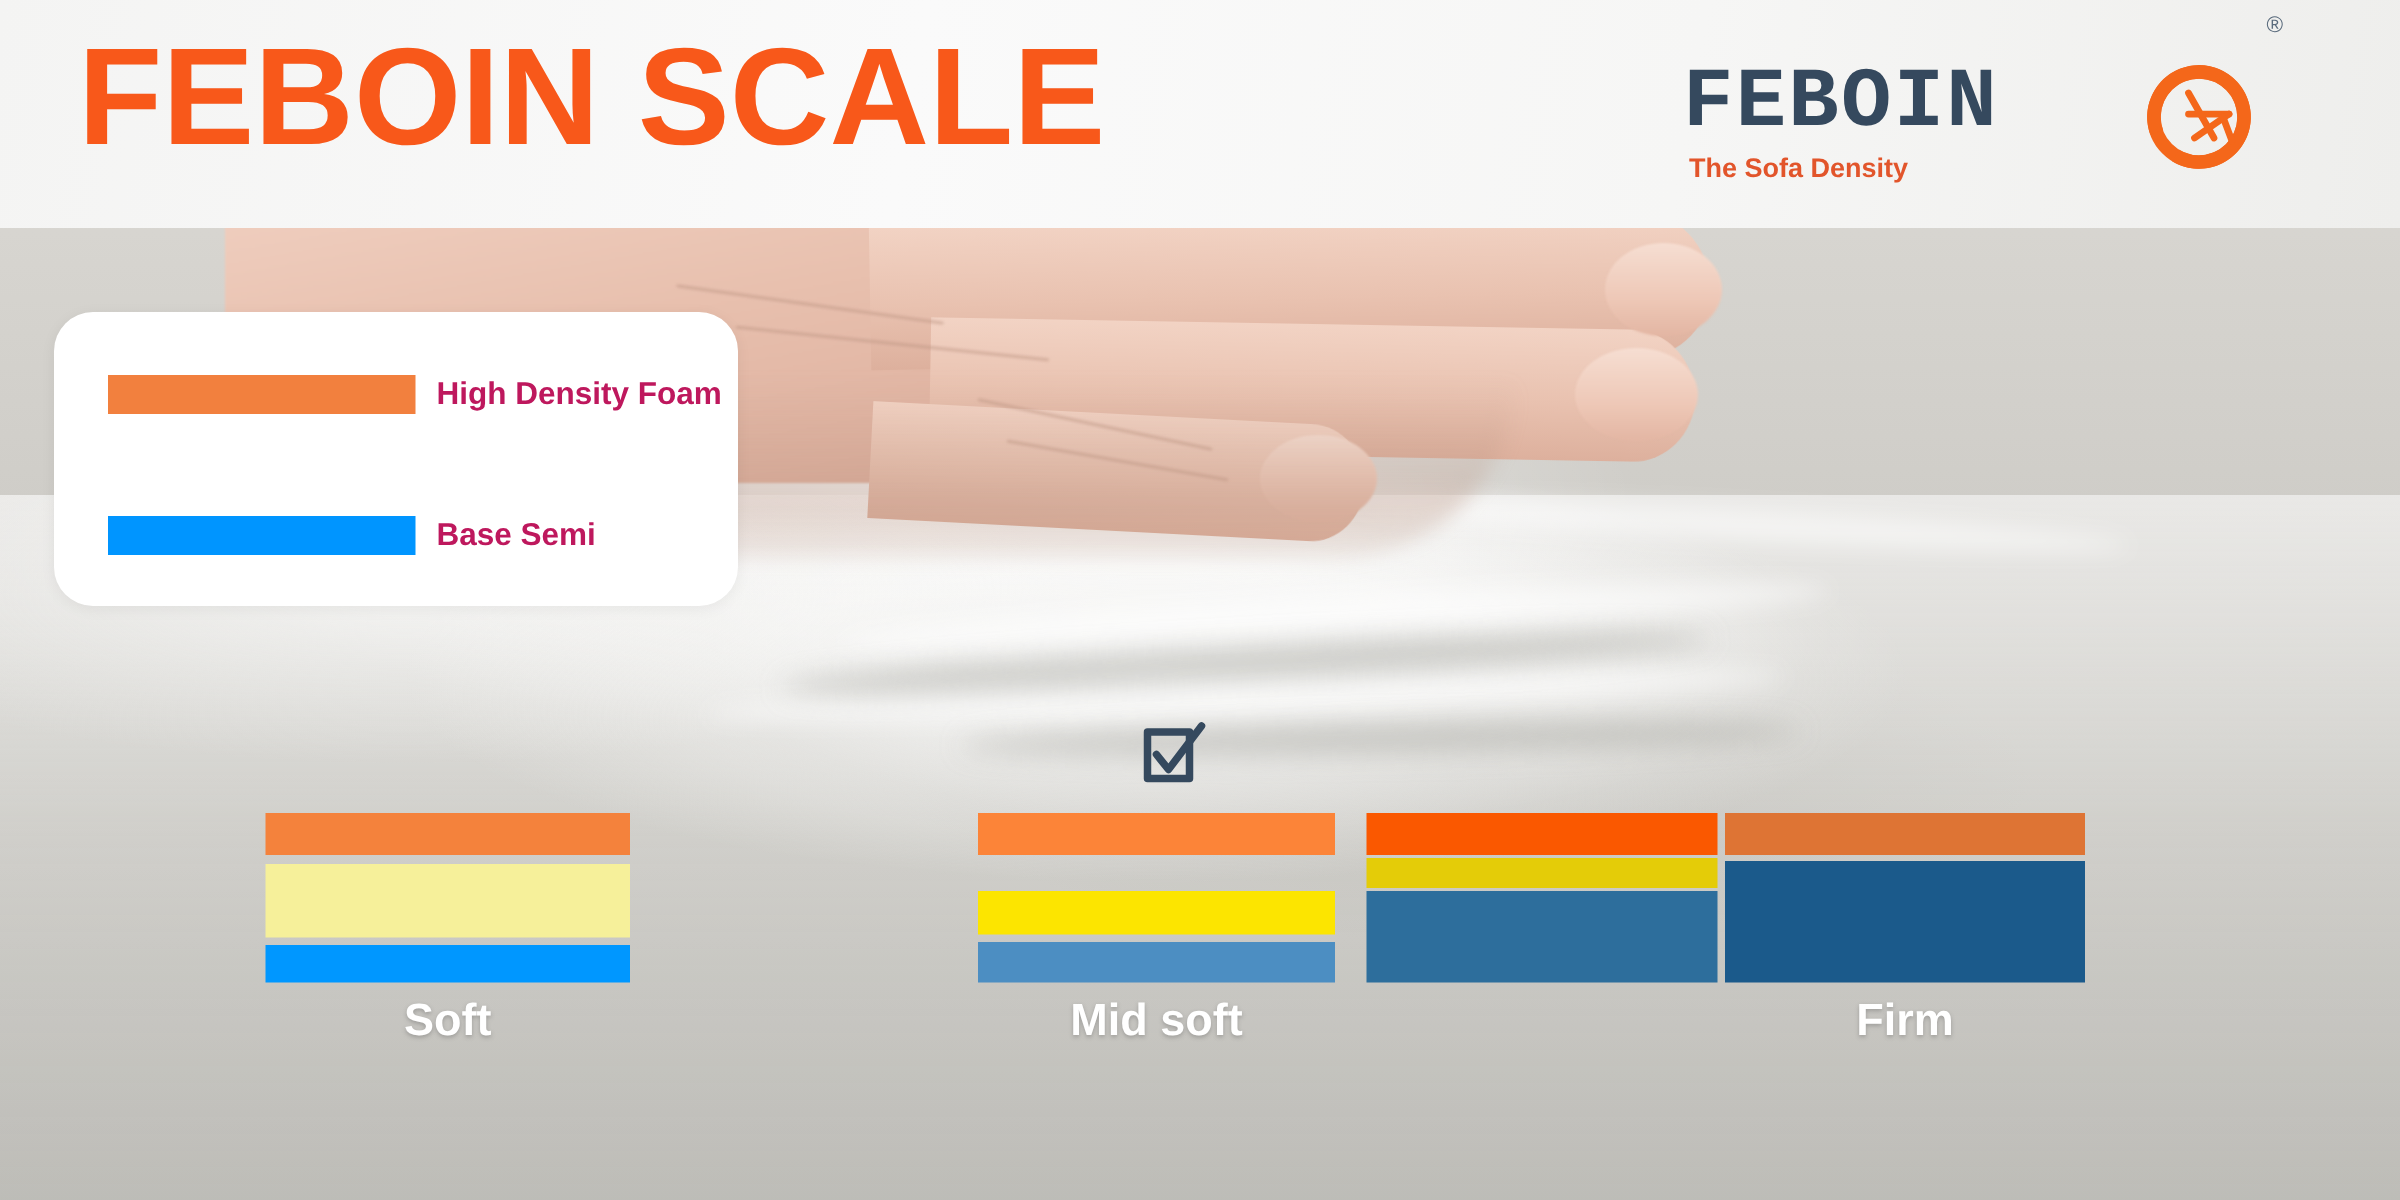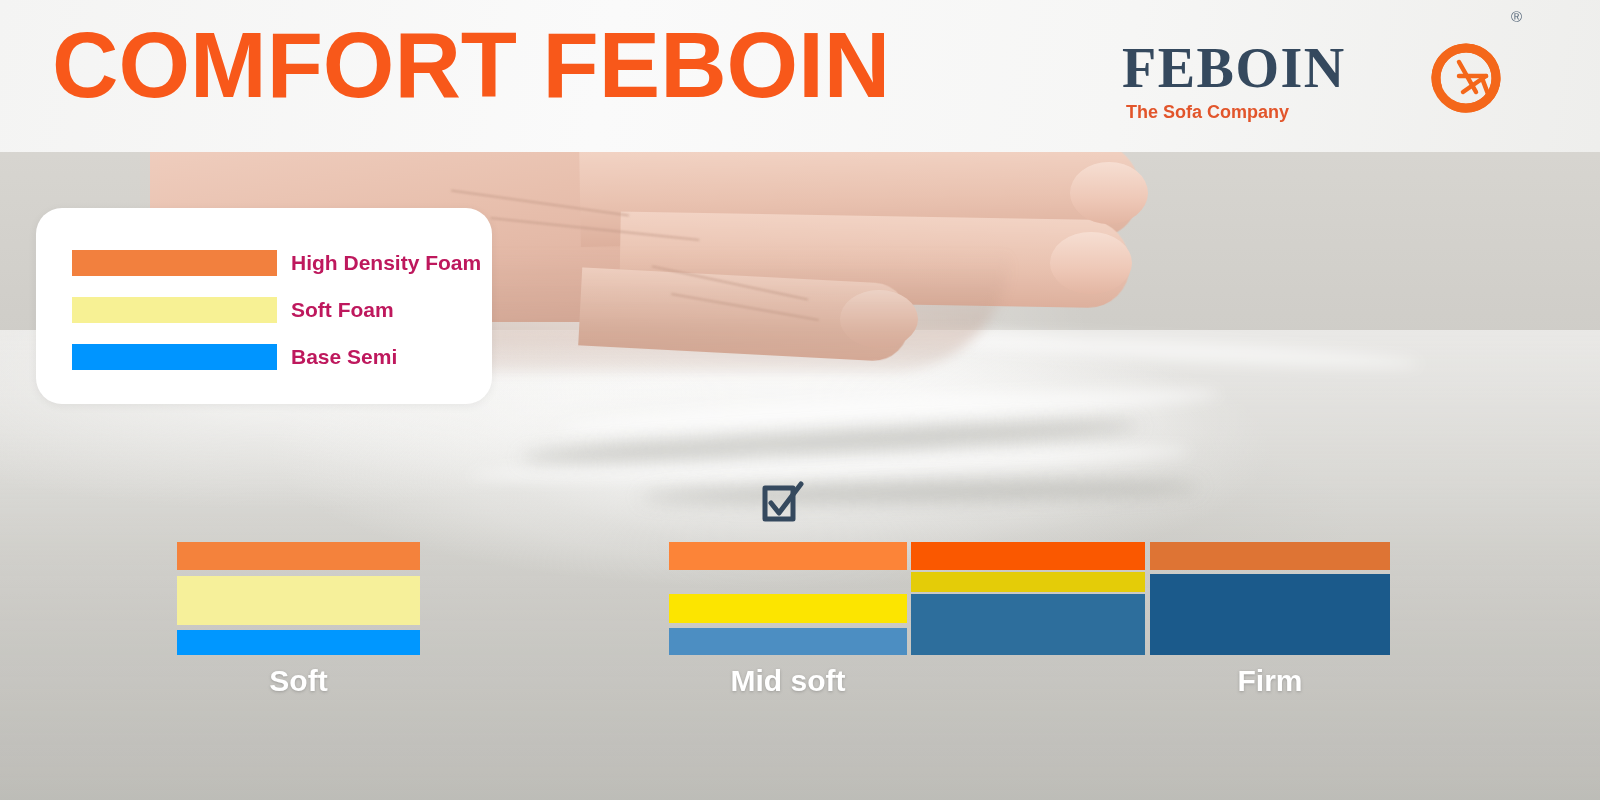--- a/index.html
+++ b/index.html
@@ -145,21 +145,21 @@
     height: 110px;
   }
   .logo-wordmark {
     position: absolute;
     left: 0;
     top: 12px;
     font-size: 56px;
     font-weight: 700;
     letter-spacing: 1.5px;
     color: #35495E;
-    font-family: Liberation Serif, serif;
+    font-family: Liberation Mono, monospace;
   }
   .logo-tagline {
     position: absolute;
     left: 4px;
     top: 78px;
     font-size: 18px;
     font-weight: 700;
     color: #E2552B;
     font-family: "Liberation Sans", sans-serif;
   }
@@ -277,25 +277,25 @@
       <div class="nail n3"></div>
       <div class="knuckle" style="left:300px; top:70px; width:180px; transform:rotate(8deg);"></div>
       <div class="knuckle" style="left:340px; top:96px; width:210px; transform:rotate(6deg);"></div>
       <div class="knuckle" style="left:500px; top:150px; width:160px; transform:rotate(12deg);"></div>
       <div class="knuckle" style="left:520px; top:174px; width:150px; transform:rotate(10deg);"></div>
       <div class="hand-shade"></div>
     </div>
   </div>
 
   <div class="header">
-    <div class="title">COMFORT FEBOIN</div>
+    <div class="title">FEBOIN SCALE</div>
 
     <div class="logo">
       <div class="logo-wordmark">FEBOIN</div>
-      <div class="logo-tagline">The Sofa Company</div>
+      <div class="logo-tagline">The Sofa Density</div>
       <div class="logo-mark">
         <svg viewBox="0 0 104 104" width="104" height="104" aria-hidden="true">
           <path d="M30 52 A22 22 0 1 1 52 74 A22 22 0 0 1 30 52" fill="none" stroke="#F4671A" stroke-width="0"></path>
           <path d="M 22 52 A 30 30 0 1 1 52 82 A 30 30 0 0 1 22 52" fill="none" stroke="#F4671A" stroke-width="9" stroke-linecap="butt" transform="rotate(0 52 52)"></path>
           <circle cx="52" cy="52" r="30" fill="none" stroke="#F4671A" stroke-width="9" stroke-dasharray="168 21" transform="rotate(160 52 52)"></circle>
           <g stroke="#F4671A" stroke-width="4.5" fill="none" stroke-linecap="round" stroke-linejoin="round">
             <line x1="45" y1="36" x2="62" y2="66"></line>
             <line x1="45" y1="50" x2="72" y2="50"></line>
             <line x1="72" y1="50" x2="49" y2="66"></line>
             <line x1="68" y1="52" x2="74" y2="68"></line>
@@ -304,24 +304,20 @@
       </div>
       <div class="logo-reg">®</div>
     </div>
   </div>
 
   <div class="legend">
     <div class="legend-row r0">
       <div class="legend-swatch" style="background:#F2803E"></div>
       <div class="legend-label">High Density Foam</div>
     </div>
-    <div class="legend-row r1">
-      <div class="legend-swatch" style="background:#F7F194"></div>
-      <div class="legend-label">Soft Foam</div>
-    </div>
     <div class="legend-row r2">
       <div class="legend-swatch" style="background:#0095FF"></div>
       <div class="legend-label">Base Semi</div>
     </div>
   </div>
 
   <div class="checkbox-icon">
     <svg viewBox="0 0 46 48" width="46" height="48" aria-hidden="true">
       <path d="M6 9 H34 V40 H6 Z" fill="none" stroke="#35495E" stroke-width="5" stroke-linejoin="round"></path>
       <path d="M12 24 L20 34 L42 5" fill="none" stroke="#35495E" stroke-width="5" stroke-linecap="round" stroke-linejoin="round"></path>
@@ -331,21 +327,21 @@
   <div class="scale">
 
     <div class="col" style="left:177px; width:243px; top:0; height:800px;">
       <div class="seg" style="top:542px; height:28px; background:#F4823C;"></div>
       <div class="seg" style="top:576px; height:49px; background:#F6F09A;"></div>
       <div class="seg" style="top:630px; height:25px; background:#0097FF;"></div>
       <div class="col-label">Soft</div>
     </div>
 
 
-    <div class="col" style="left:669px; width:238px; top:0; height:800px;">
+    <div class="col" style="left:652px; width:238px; top:0; height:800px;">
       <div class="seg" style="top:542px; height:28px; background:#FC8438;"></div>
       <div class="seg" style="top:594px; height:29px; background:#FCE500;"></div>
       <div class="seg" style="top:628px; height:27px; background:#4C8EC2;"></div>
       <div class="col-label">Mid soft</div>
     </div>
 
     <div class="col" style="left:911px; width:234px; top:0; height:800px;">
       <div class="seg" style="top:542px; height:28px; background:#FA5800;"></div>
       <div class="seg" style="top:572px; height:20px; background:#E4CC08;"></div>
       <div class="seg" style="top:594px; height:61px; background:#2D6E9C;"></div>

